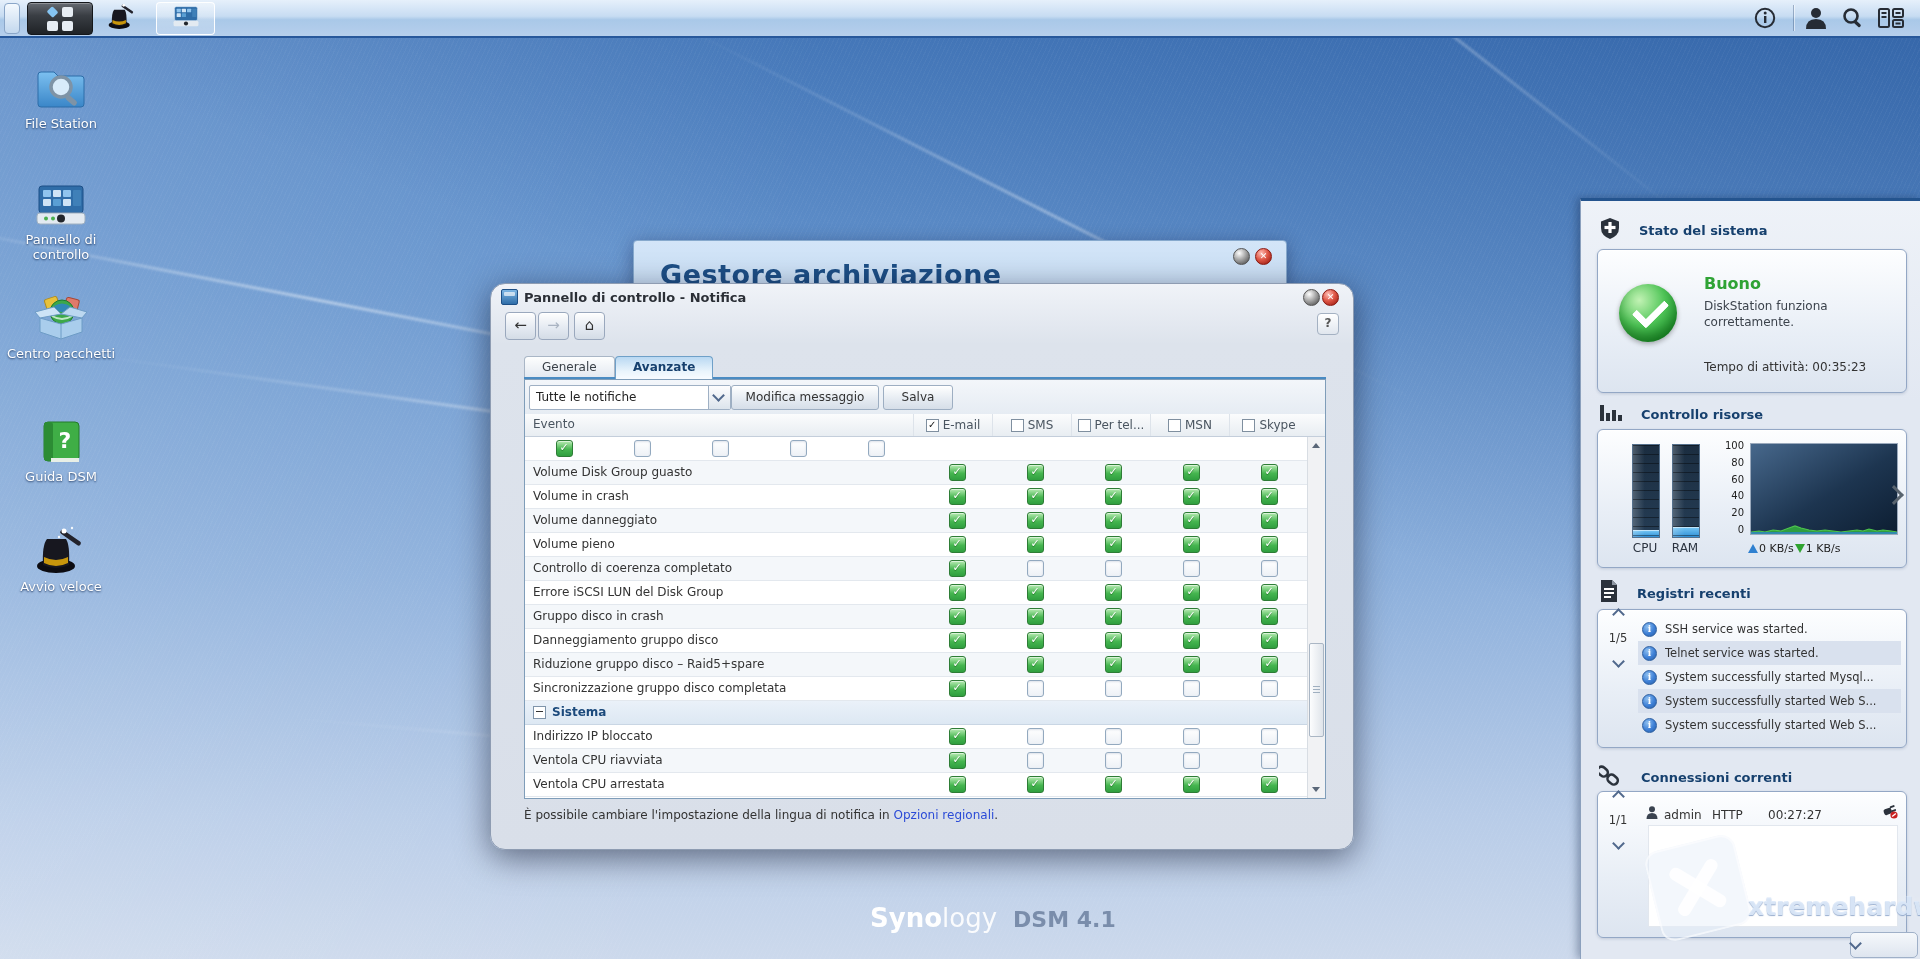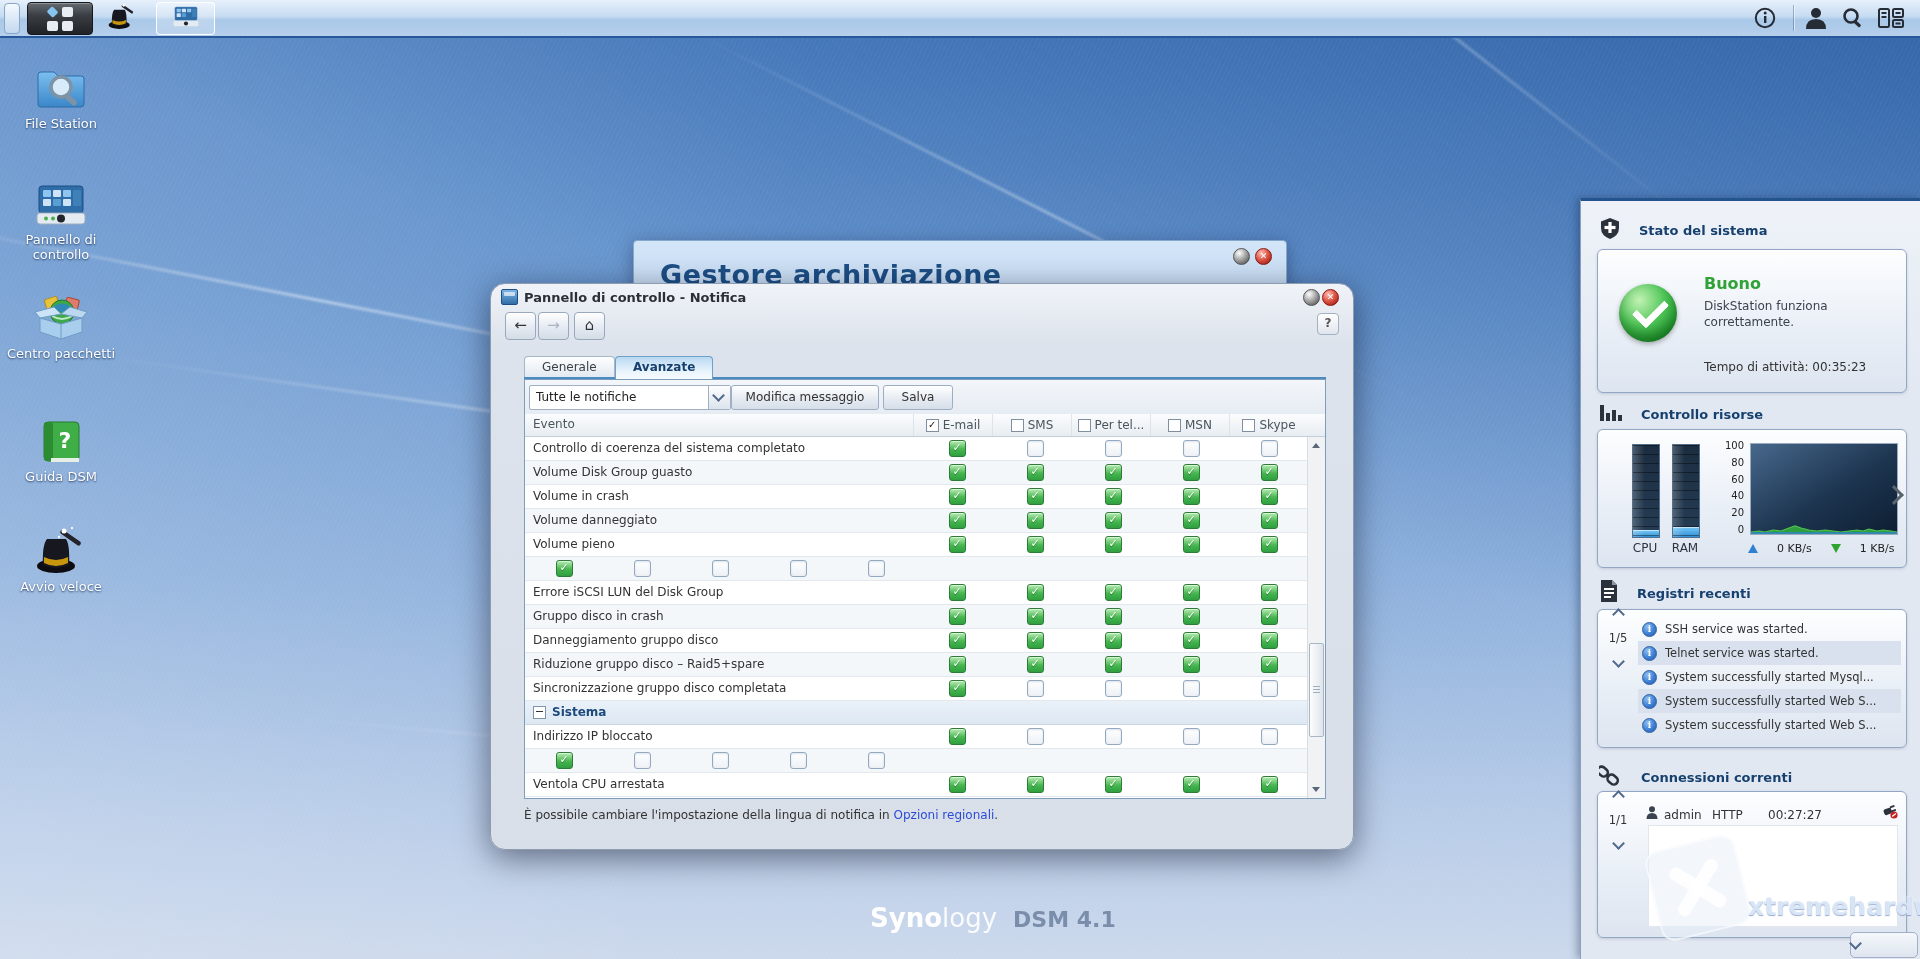--- a/index.html
+++ b/index.html
@@ -115,21 +115,21 @@
   .gsphere::after{content:"";position:absolute;left:15px;top:16px;width:26px;height:13px;border-left:7px solid #fff;border-bottom:7px solid #fff;transform:rotate(-45deg);border-radius:2px;}
   .st-title{position:absolute;left:106px;top:24px;font-size:16px;font-weight:bold;color:#2fa335;text-align:center;}
   .st-desc{position:absolute;left:106px;top:48px;width:175px;font-size:12px;color:#3c434c;line-height:16px;}
   .st-uptime{position:absolute;left:106px;top:110px;font-size:12px;color:#333;}
   .meter{position:absolute;top:14px;width:26px;height:92px;border:1px solid #55708c;background:linear-gradient(#1b2d40,#253d55);overflow:hidden;}
   .meter .stripes{position:absolute;inset:0;background:repeating-linear-gradient(180deg,rgba(0,0,0,.4) 0 1px,transparent 1px 9px),linear-gradient(90deg,rgba(255,255,255,.22),rgba(255,255,255,0) 45%);}
   .meter .fill{position:absolute;left:0;right:0;bottom:0;background:linear-gradient(#6fc2f2,#2f8fd6);border-top:1px solid #bfe4fa;}
   .mlabel{position:absolute;top:111px;font-size:12px;color:#2c3440;width:40px;text-align:center;}
   .yaxis{position:absolute;left:112px;top:8px;width:34px;text-align:right;font-size:10px;color:#222;line-height:16.8px;}
   .ngraph{position:absolute;left:152px;top:13px;width:146px;height:90px;border:1px solid #9aa9bc;}
-  .updown{position:absolute;left:150px;top:112px;font-size:11px;color:#222;display:flex;align-items:center;gap:19px;}
+  .updown{position:absolute;left:150px;top:112px;font-size:11px;color:#222;display:flex;align-items:center;gap:1px;}
   .rchev{position:absolute;right:5px;top:58px;width:11px;height:11px;border-left:3px solid #59646f;border-top:3px solid #59646f;transform:rotate(135deg);cursor:pointer;}
   .pgcol{position:absolute;left:0;top:0;bottom:0;width:40px;display:flex;flex-direction:column;align-items:center;gap:12px;}
   .pgtxt{font-size:11.5px;color:#333;}
   .chv-up{transform:rotate(45deg);cursor:pointer;} .chv-dn{transform:rotate(225deg);cursor:pointer;}
   .loglist{position:absolute;left:40px;right:5px;top:7px;}
   .lrow{height:24px;display:flex;align-items:center;gap:8px;padding-left:4px;background:transparent;}
   .lrow.alt{background:#d9e1ee;}
   .linfo{width:13px;height:13px;border-radius:50%;background:radial-gradient(circle at 35% 30%,#8fc0f0,#3d7fd6 55%,#2a5da0);border:1px solid #2a5da0;color:#fff;font-size:9px;font-weight:bold;font-family:"DejaVu Serif",serif;text-align:center;line-height:13px;flex:none;}
   .ltxt{font-size:11.5px;color:#333;white-space:nowrap;overflow:hidden;}
   .conn-row{position:absolute;left:48px;top:8px;right:8px;height:22px;display:flex;align-items:flex-end;font-size:12px;color:#333;}
@@ -301,21 +301,20 @@
             <div class="hcell">
               <div class="mini"></div>
               <div class="hlabel">Skype</div>
             </div>
           </div>
         <div class="hspacer"></div>
       </div>
       <div class="tbody">
         <div>
             <div class="trow">
-              <div class="ev">Controllo di coerenza del sistema completato</div>
               <div class="chcell">
                 <div class="cb on">✓</div>
               </div>
               <div class="chcell">
                 <div class="cb"></div>
               </div>
               <div class="chcell">
                 <div class="cb"></div>
               </div>
               <div class="chcell">
@@ -391,20 +390,21 @@
                 <div class="cb on">✓</div>
               </div>
               <div class="chcell">
                 <div class="cb on">✓</div>
               </div>
               <div class="chcell">
                 <div class="cb on">✓</div>
               </div>
             </div>
             <div class="trow alt">
+              <div class="ev">Controllo di coerenza completato</div>
               <div class="chcell">
                 <div class="cb on">✓</div>
               </div>
               <div class="chcell">
                 <div class="cb"></div>
               </div>
               <div class="chcell">
                 <div class="cb"></div>
               </div>
               <div class="chcell">
@@ -520,20 +520,21 @@
                 <div class="cb"></div>
               </div>
               <div class="chcell">
                 <div class="cb"></div>
               </div>
               <div class="chcell">
                 <div class="cb"></div>
               </div>
             </div>
             <div class="trow alt">
+              <div class="ev">Ventola CPU riavviata</div>
               <div class="chcell">
                 <div class="cb on">✓</div>
               </div>
               <div class="chcell">
                 <div class="cb"></div>
               </div>
               <div class="chcell">
                 <div class="cb"></div>
               </div>
               <div class="chcell">

